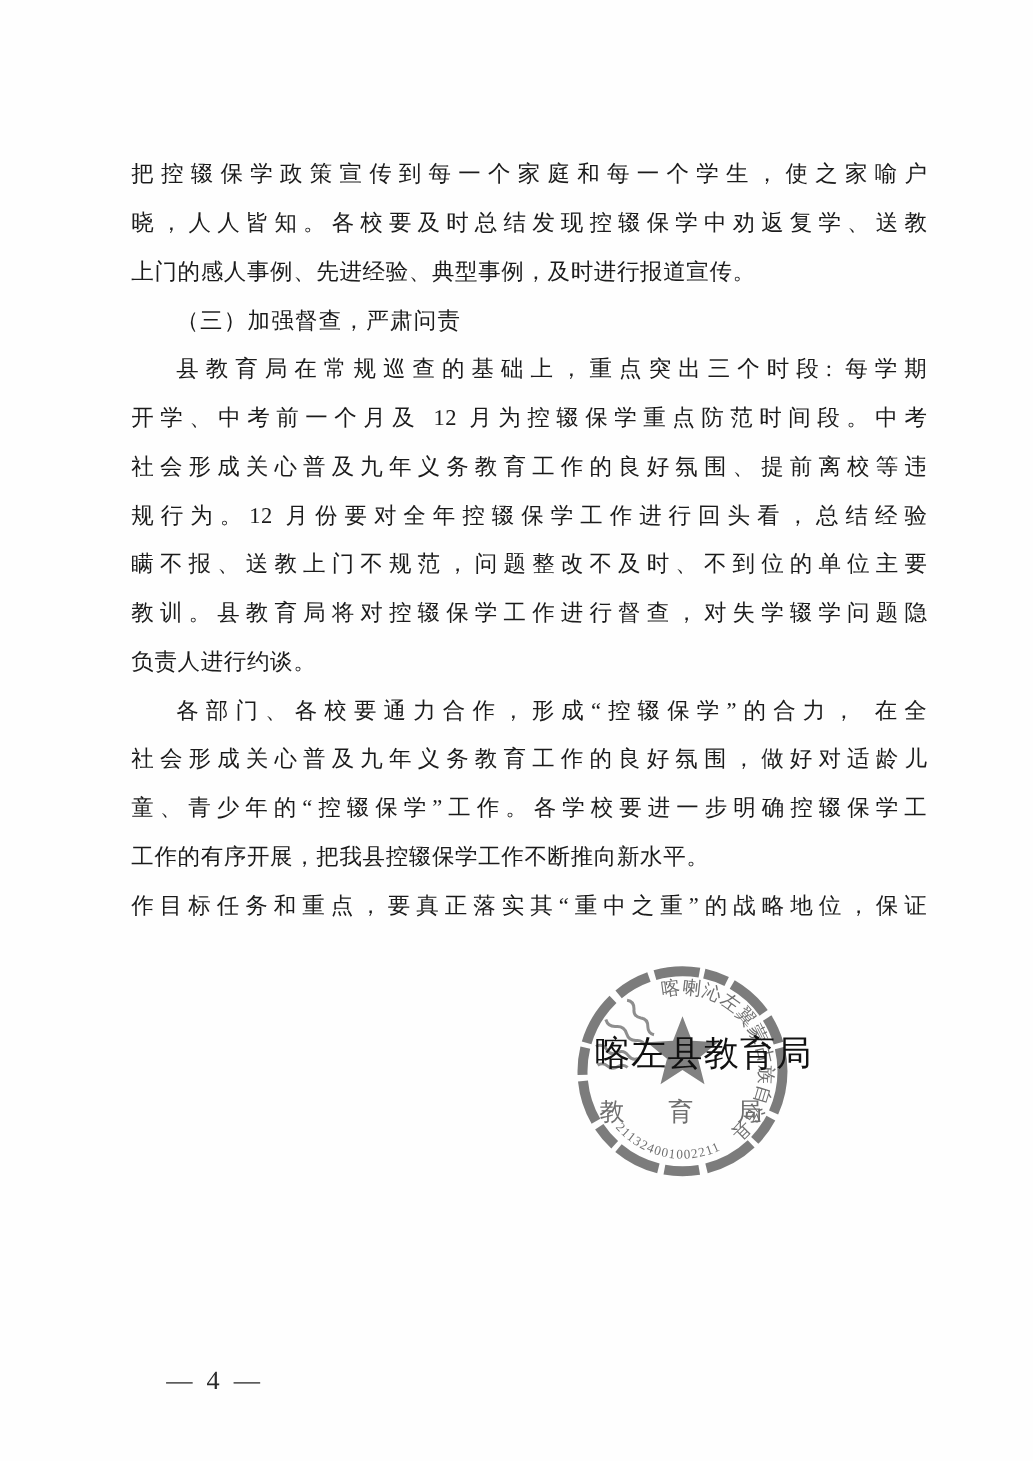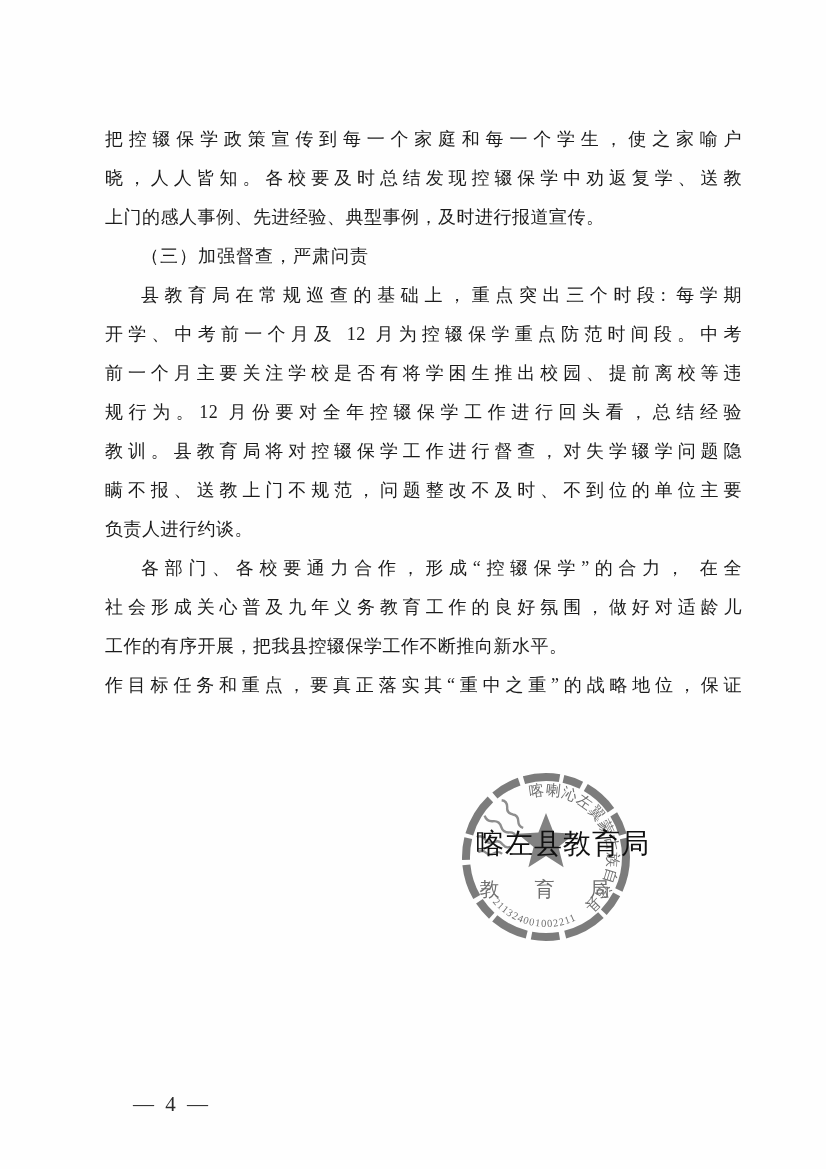--- a/index.html
+++ b/index.html
@@ -106,27 +106,28 @@
     </text>
   </svg>
 
   <div class="body-text">
     <div class="line fill">把控辍保学政策宣传到每一个家庭和每一个学生，使之家喻户</div>
     <div class="line fill">晓，人人皆知。各校要及时总结发现控辍保学中劝返复学、送教</div>
     <div class="line">上门的感人事例、先进经验、典型事例，及时进行报道宣传。</div>
     <div class="line bold indent">（三）加强督查，严肃问责</div>
     <div class="line fill indent">县教育局在常规巡查的基础上，重点突出三个时段: 每学期</div>
     <div class="line fill">开学、中考前一个月及 12 月为控辍保学重点防范时间段。中考</div>
-    <div class="line fill">前一个月主要关注学校是否有将学困生推出校园、提前离校等违</div>
+    <div class="line fill">社会形成关心普及九年义务教育工作的良好氛围、提前离校等违</div>
     <div class="line fill">规行为。12 月份要对全年控辍保学工作进行回头看，总结经验</div>
+    <div class="line fill">瞒不报、送教上门不规范，问题整改不及时、不到位的单位主要</div>
     <div class="line fill">教训。县教育局将对控辍保学工作进行督查，对失学辍学问题隐</div>
-    <div class="line fill">瞒不报、送教上门不规范，问题整改不及时、不到位的单位主要</div>
     <div class="line">负责人进行约谈。</div>
     <div class="line fill indent">各部门、各校要通力合作，形成“控辍保学”的合力， 在全</div>
     <div class="line fill">社会形成关心普及九年义务教育工作的良好氛围，做好对适龄儿</div>
+    <div class="line fill">童、青少年的“控辍保学”工作。各学校要进一步明确控辍保学工</div>
     <div class="line">工作的有序开展，把我县控辍保学工作不断推向新水平。</div>
     <div class="line fill">作目标任务和重点，要真正落实其“重中之重”的战略地位，保证</div>
   </div>
 
   <div class="signature">喀左县教育局</div>
 
   <div class="page-number">— 4 —</div>
 
 </div>
 

